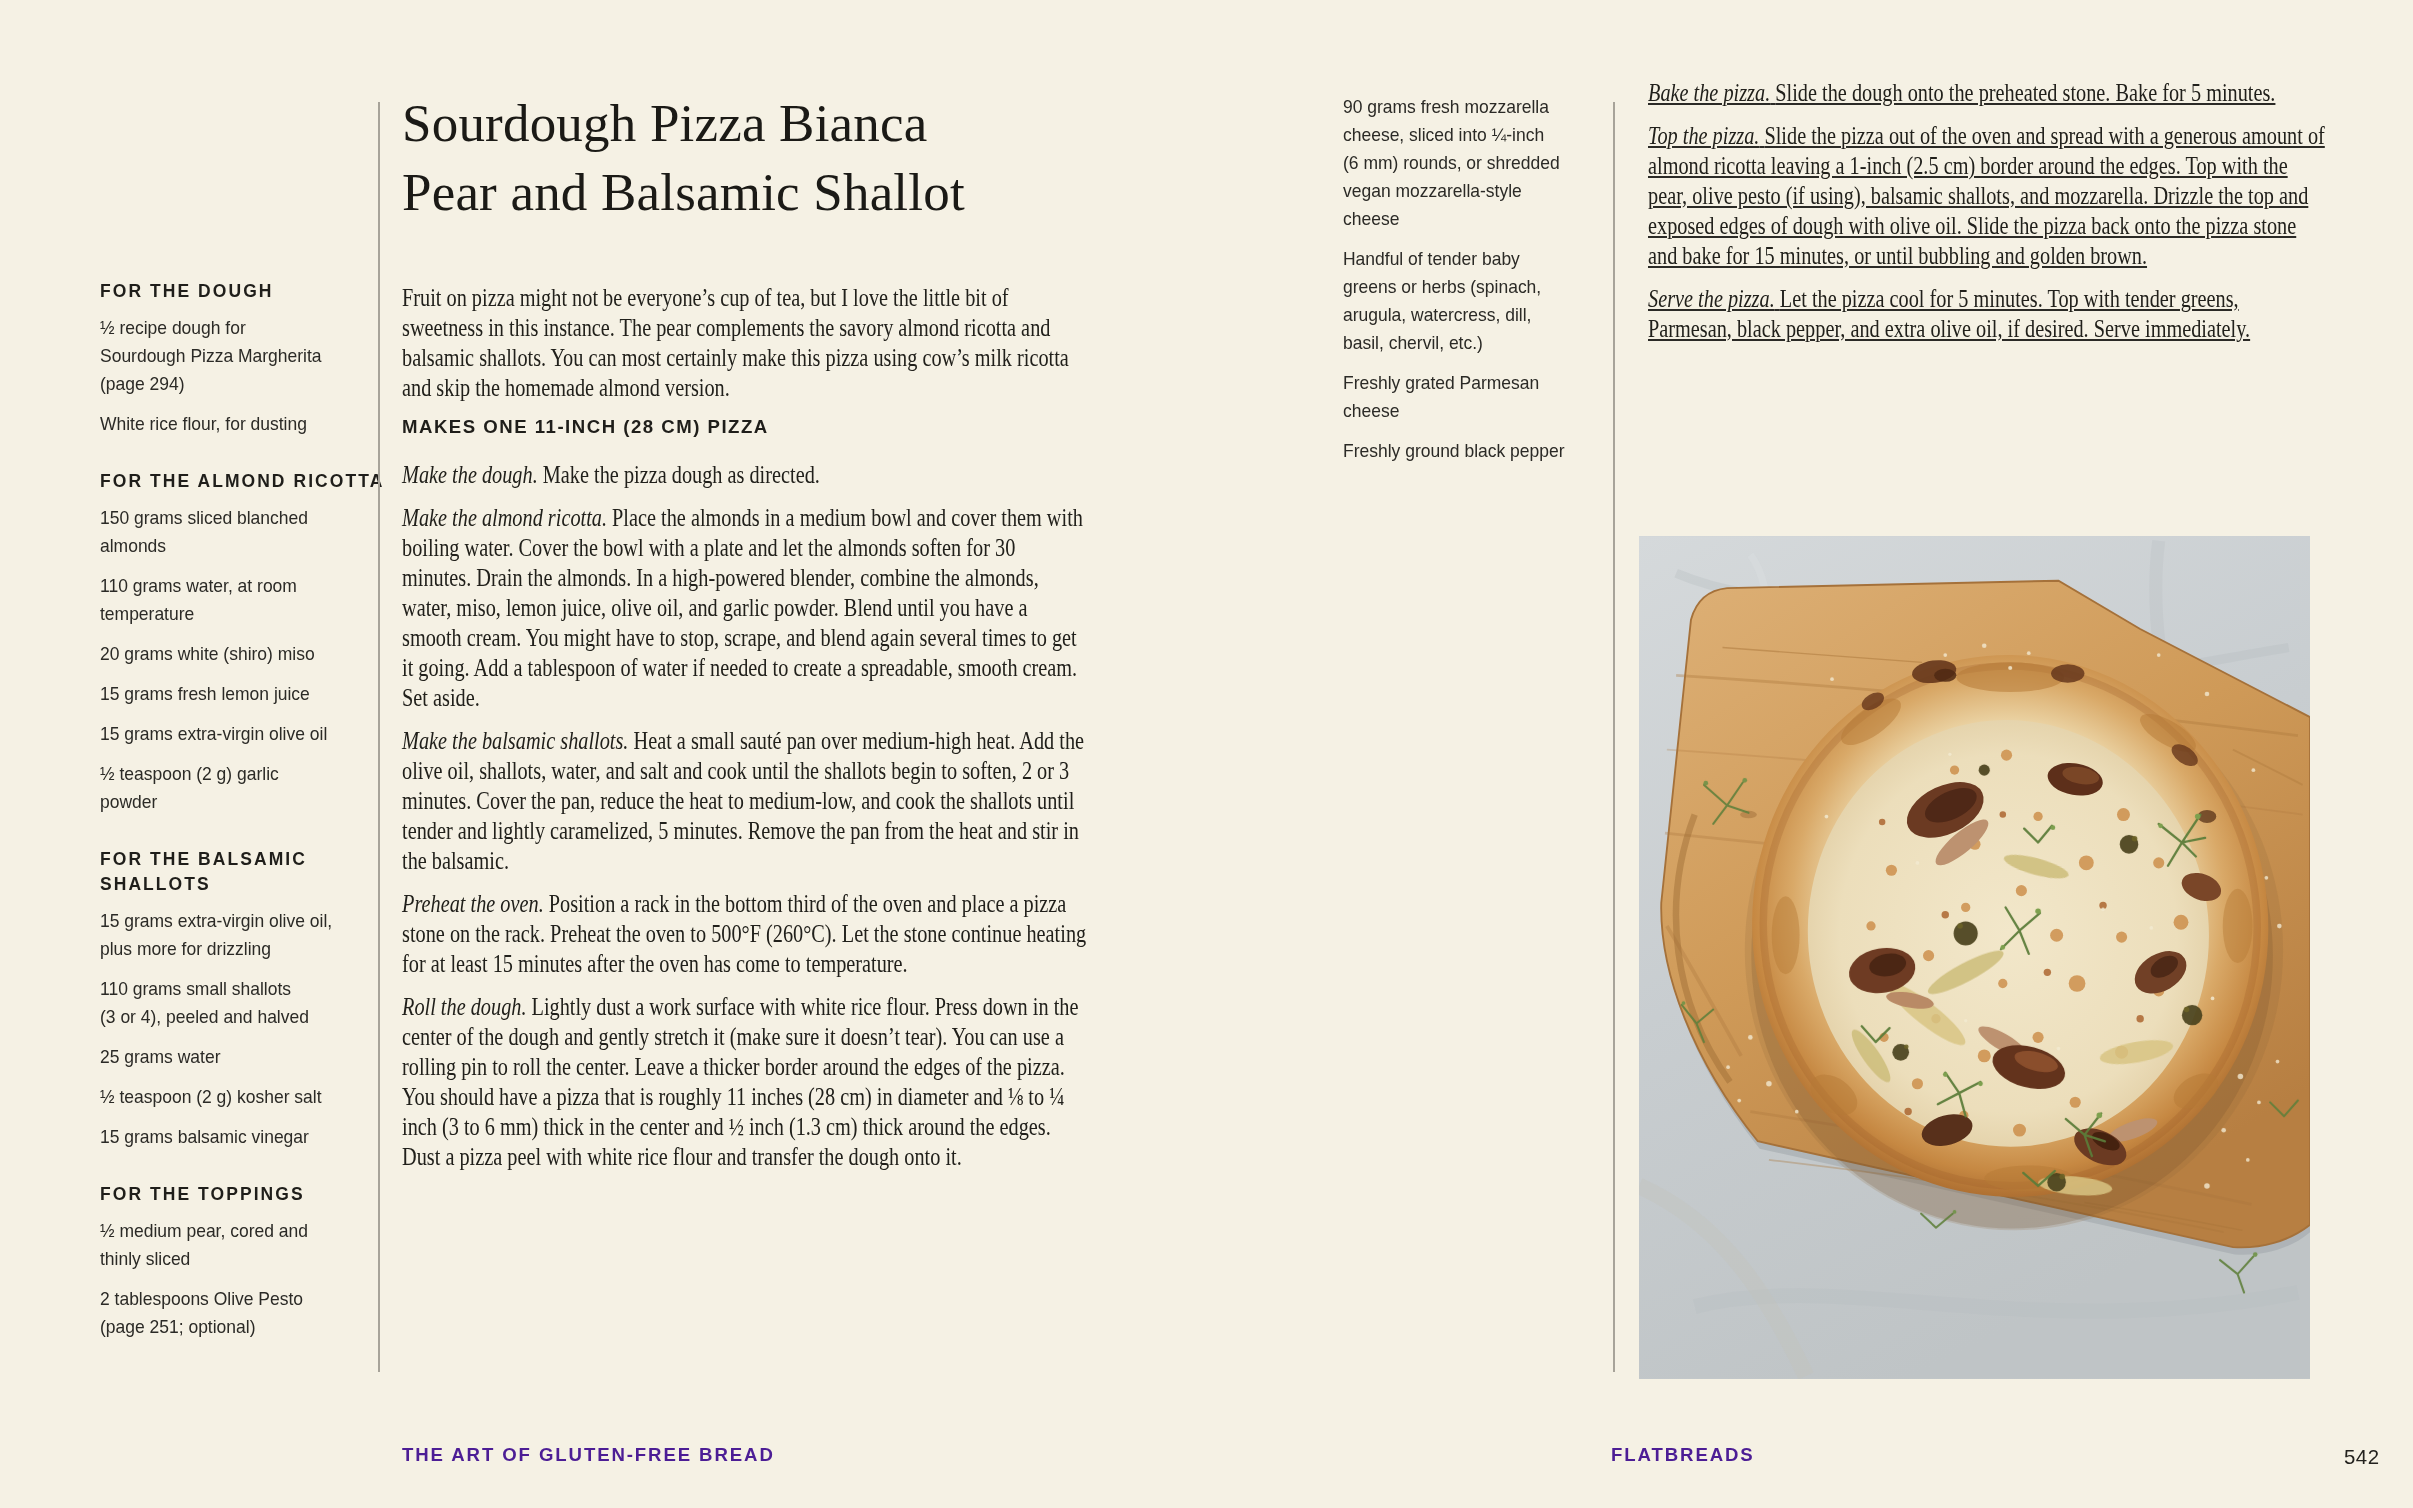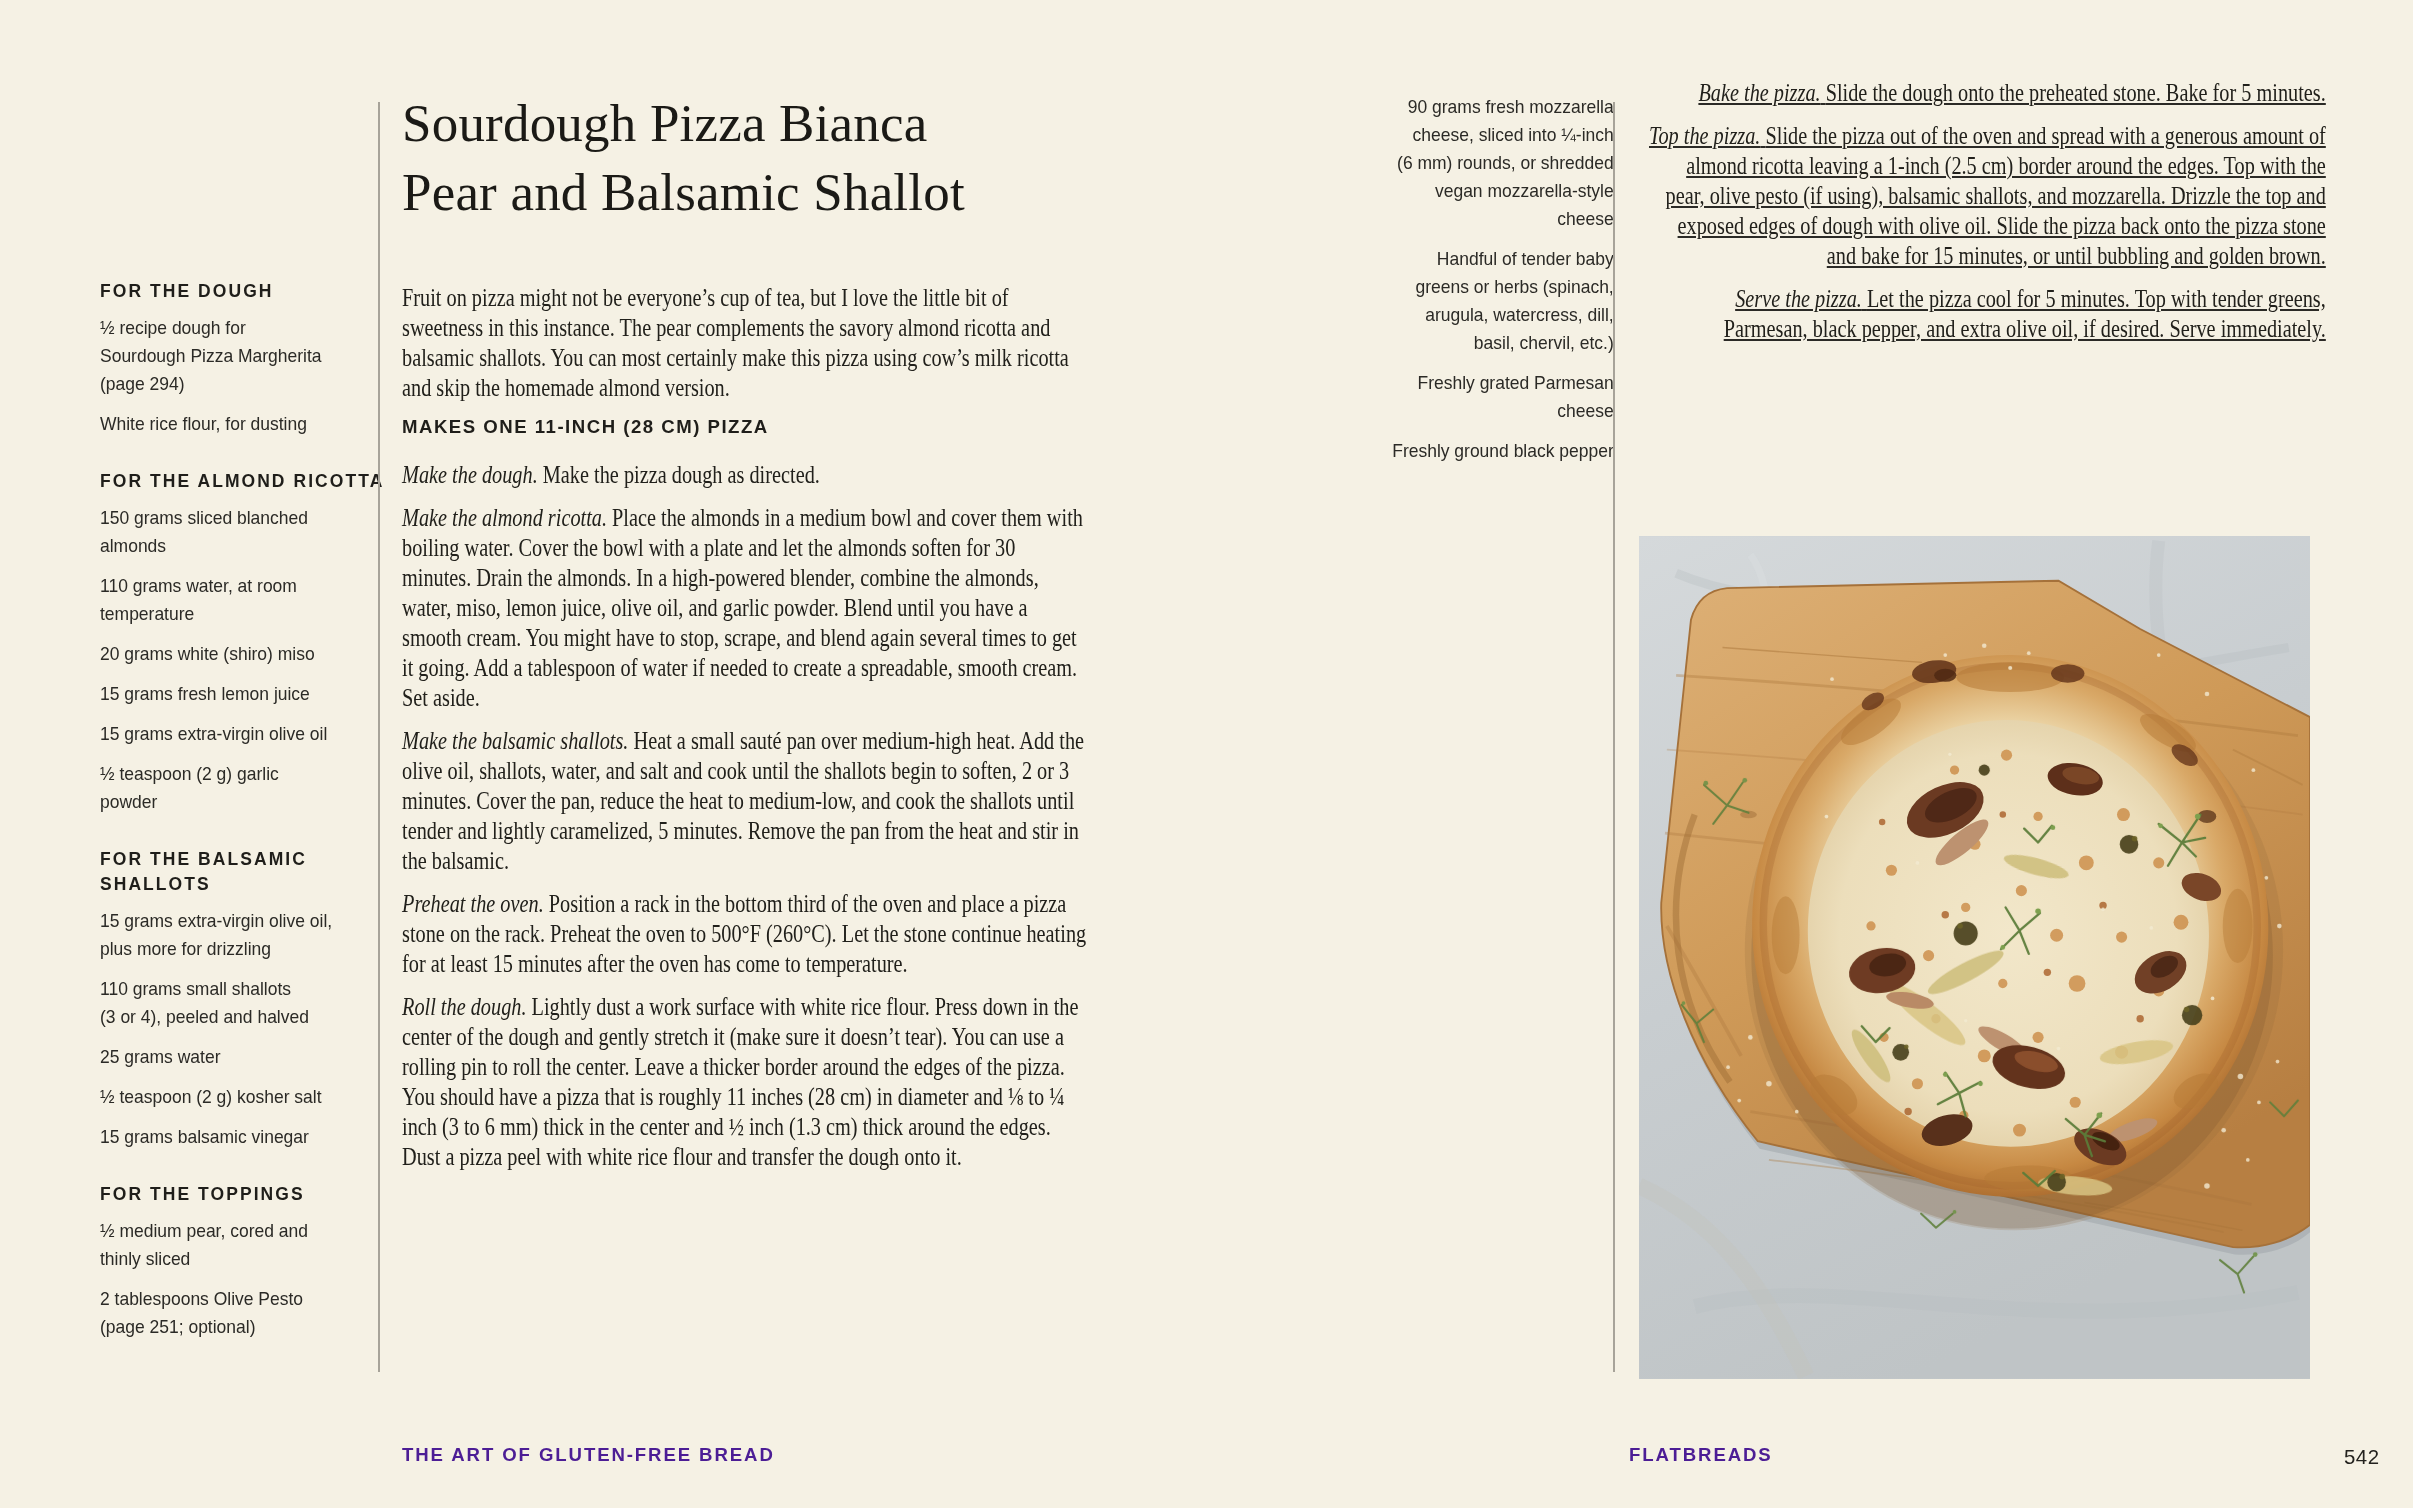--- a/index.html
+++ b/index.html
@@ -117,21 +117,21 @@
       <p><em>Make the balsamic shallots.</em> <span>Heat a small sauté pan over medium-high heat. Add the olive oil, shallots, water, and salt and cook until the shallots begin to soften, 2 or 3 minutes. Cover the pan, reduce the heat to medium-low, and cook the shallots until tender and lightly caramelized, 5 minutes. Remove the pan from the heat and stir in the balsamic.</span></p>
       <p><em>Preheat the oven.</em> <span>Position a rack in the bottom third of the oven and place a pizza stone on the rack. Preheat the oven to 500°F (260°C). Let the stone continue heating for at least 15 minutes after the oven has come to temperature.</span></p>
       <p><em>Roll the dough.</em> <span>Lightly dust a work surface with white rice flour. Press down in the center of the dough and gently stretch it (make sure it doesn’t tear). You can use a rolling pin to roll the center. Leave a thicker border around the edges of the pizza. You should have a pizza that is roughly 11 inches (28 cm) in diameter and ⅛ to ¼ inch (3 to 6 mm) thick in the center and ½ inch (1.3 cm) thick around the edges. Dust a pizza peel with white rice flour and transfer the dough onto it.</span></p>
     </div>
   </main>
 
   <span class="abs pageno" style="left:32.5px;top:1523px;">298</span>
   <span class="abs footer-cap" style="left:402px;top:1444px;">THE ART OF GLUTEN-FREE BREAD</span>
 </section>
 
-<section class="abs" style="left:1207px;top:0;width:1207px;height:1268px;text-align:right;">
+<section class="abs" style="left:1207px;top:0;width:1207px;height:1268px;">
 
   <aside class="abs ingcol" style="left:136px;top:93px;width:288px;">
     <p class="ing">90 grams fresh mozzarella
 cheese, sliced into ¼-inch
 (6 mm) rounds, or shredded
 vegan mozzarella-style
 cheese</p>
     <p class="ing">Handful of tender baby
 greens or herbs (spinach,
 arugula, watercress, dill,
@@ -386,16 +386,16 @@
       <g fill="#6f9247" opacity="0.9">
         <circle cx="72" cy="266" r="2.5"></circle>
           <circle cx="114" cy="263" r="2.5"></circle>
           <circle cx="48" cy="503" r="2"></circle>
         <circle cx="664" cy="774" r="2.5"></circle>
           <circle cx="340" cy="728" r="2"></circle>
       </g>
     </svg>
   </figure>
 
-  <span class="abs footer-cap" style="left:422px;top:1444px;">FLATBREADS</span>
+  <span class="abs footer-cap" style="left:404px;top:1444px;">FLATBREADS</span>
   <span class="abs pageno" style="left:1137px;top:1446px;">542</span>
 </section>
 
 
 </body></html>

